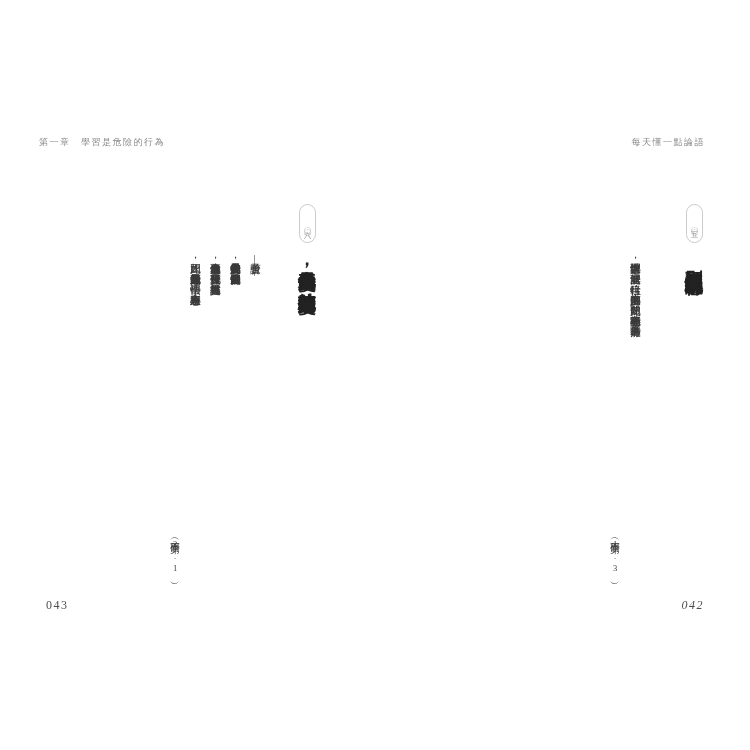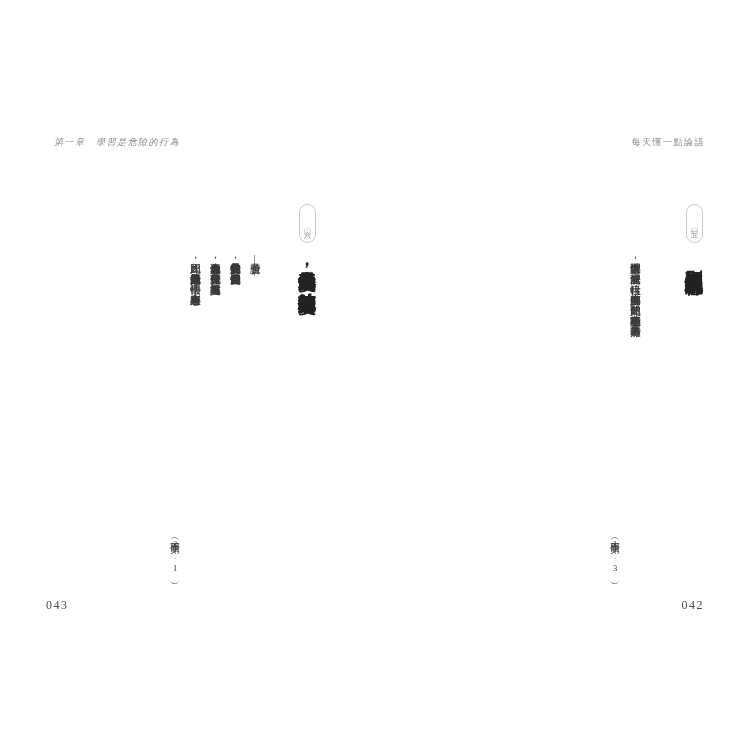--- a/index.html
+++ b/index.html
@@ -9,30 +9,30 @@
     font-family:"Liberation Serif","DejaVu Serif",serif;
     overflow:hidden;
   }
 
   
   .running-header {
     position:absolute; top:136px;
     font-size:9px; color:#8a8a8a; letter-spacing:1.5px;
     white-space:nowrap;
   }
-  .rh-left  { left:54px;font-style:italic; }
+  .rh-left  { left:39px; }
   .rh-right { right:45px; }
 
   
   .page-number {
     position:absolute; top:598px;
     font-size:12px; color:#4c4c4c; letter-spacing:1.5px;
   }
   .pn-left  { left:46px; }
-  .pn-right { right:46px; }
+  .pn-right { right:46px;font-style:italic; }
 
   
   .title-block {
     position:absolute; top:204px;
     writing-mode:vertical-rl; text-orientation:mixed;
     white-space:nowrap;
   }
   .tb-right { right:45px; }
   .tb-left  { right:432px; }
 

